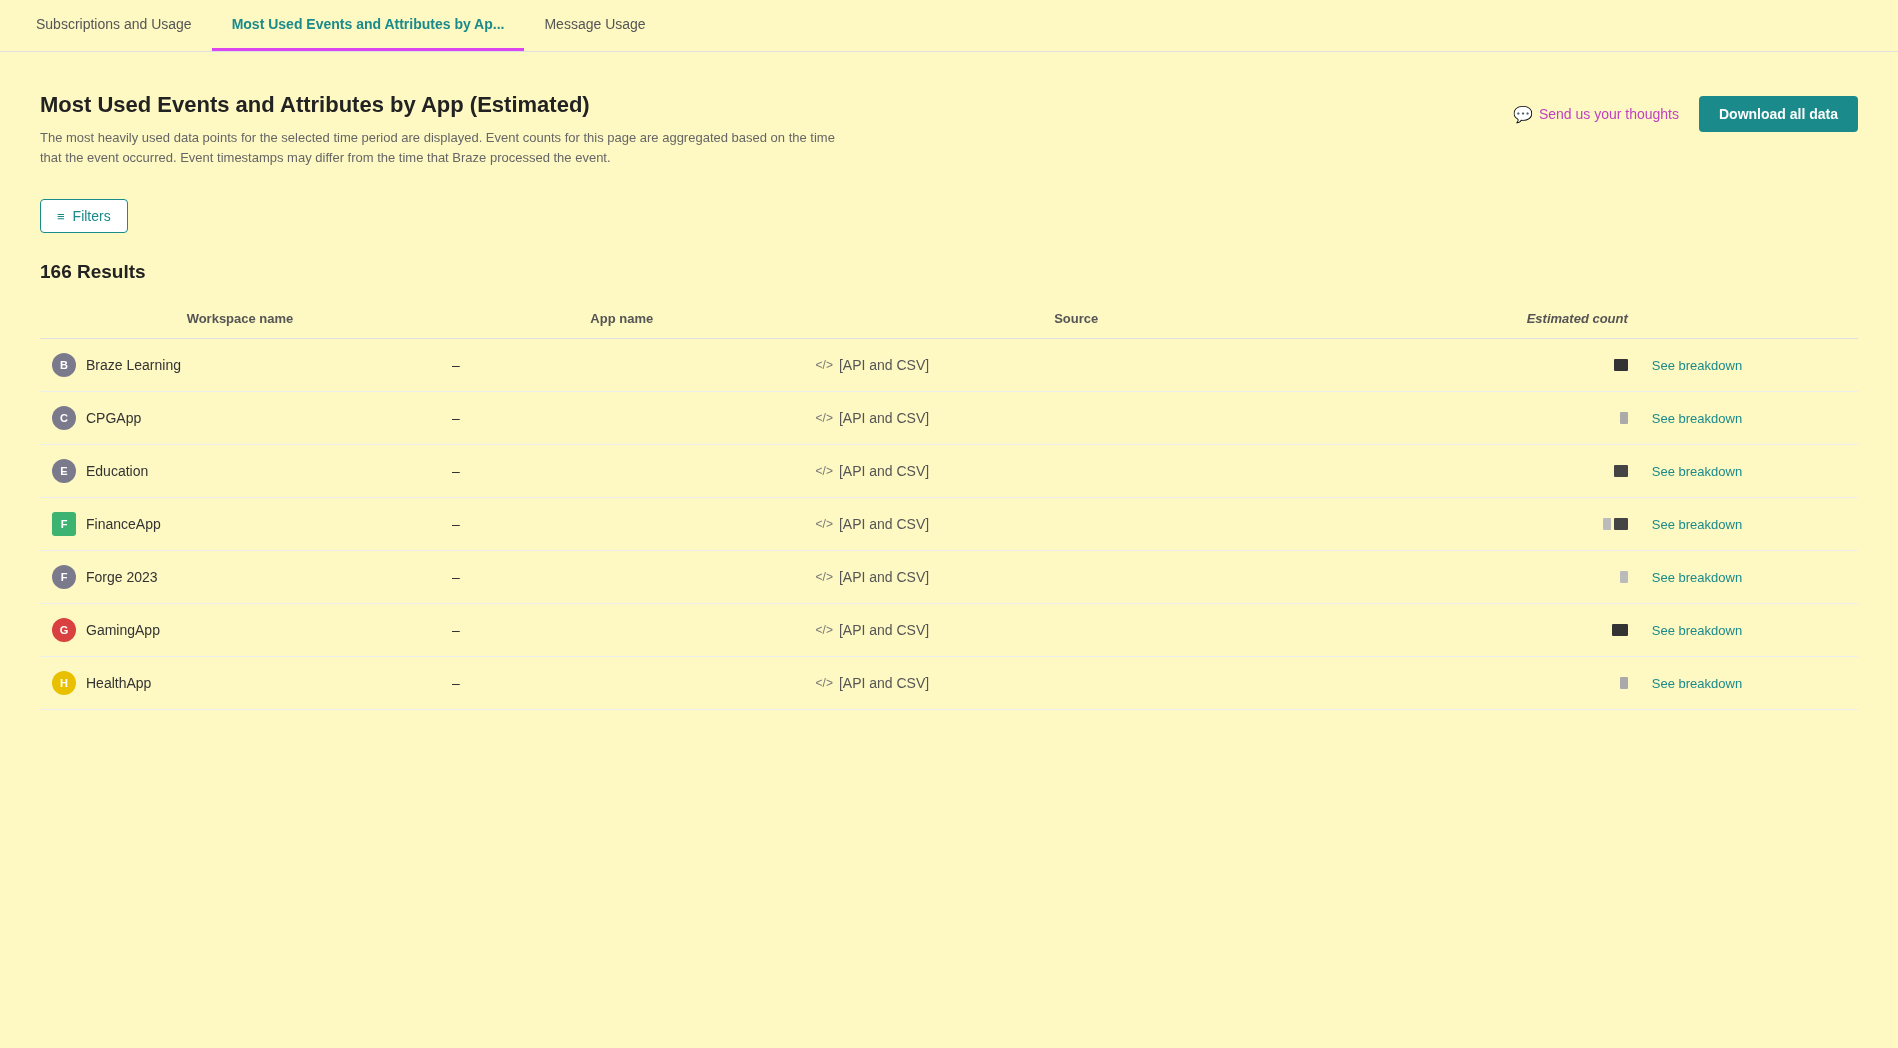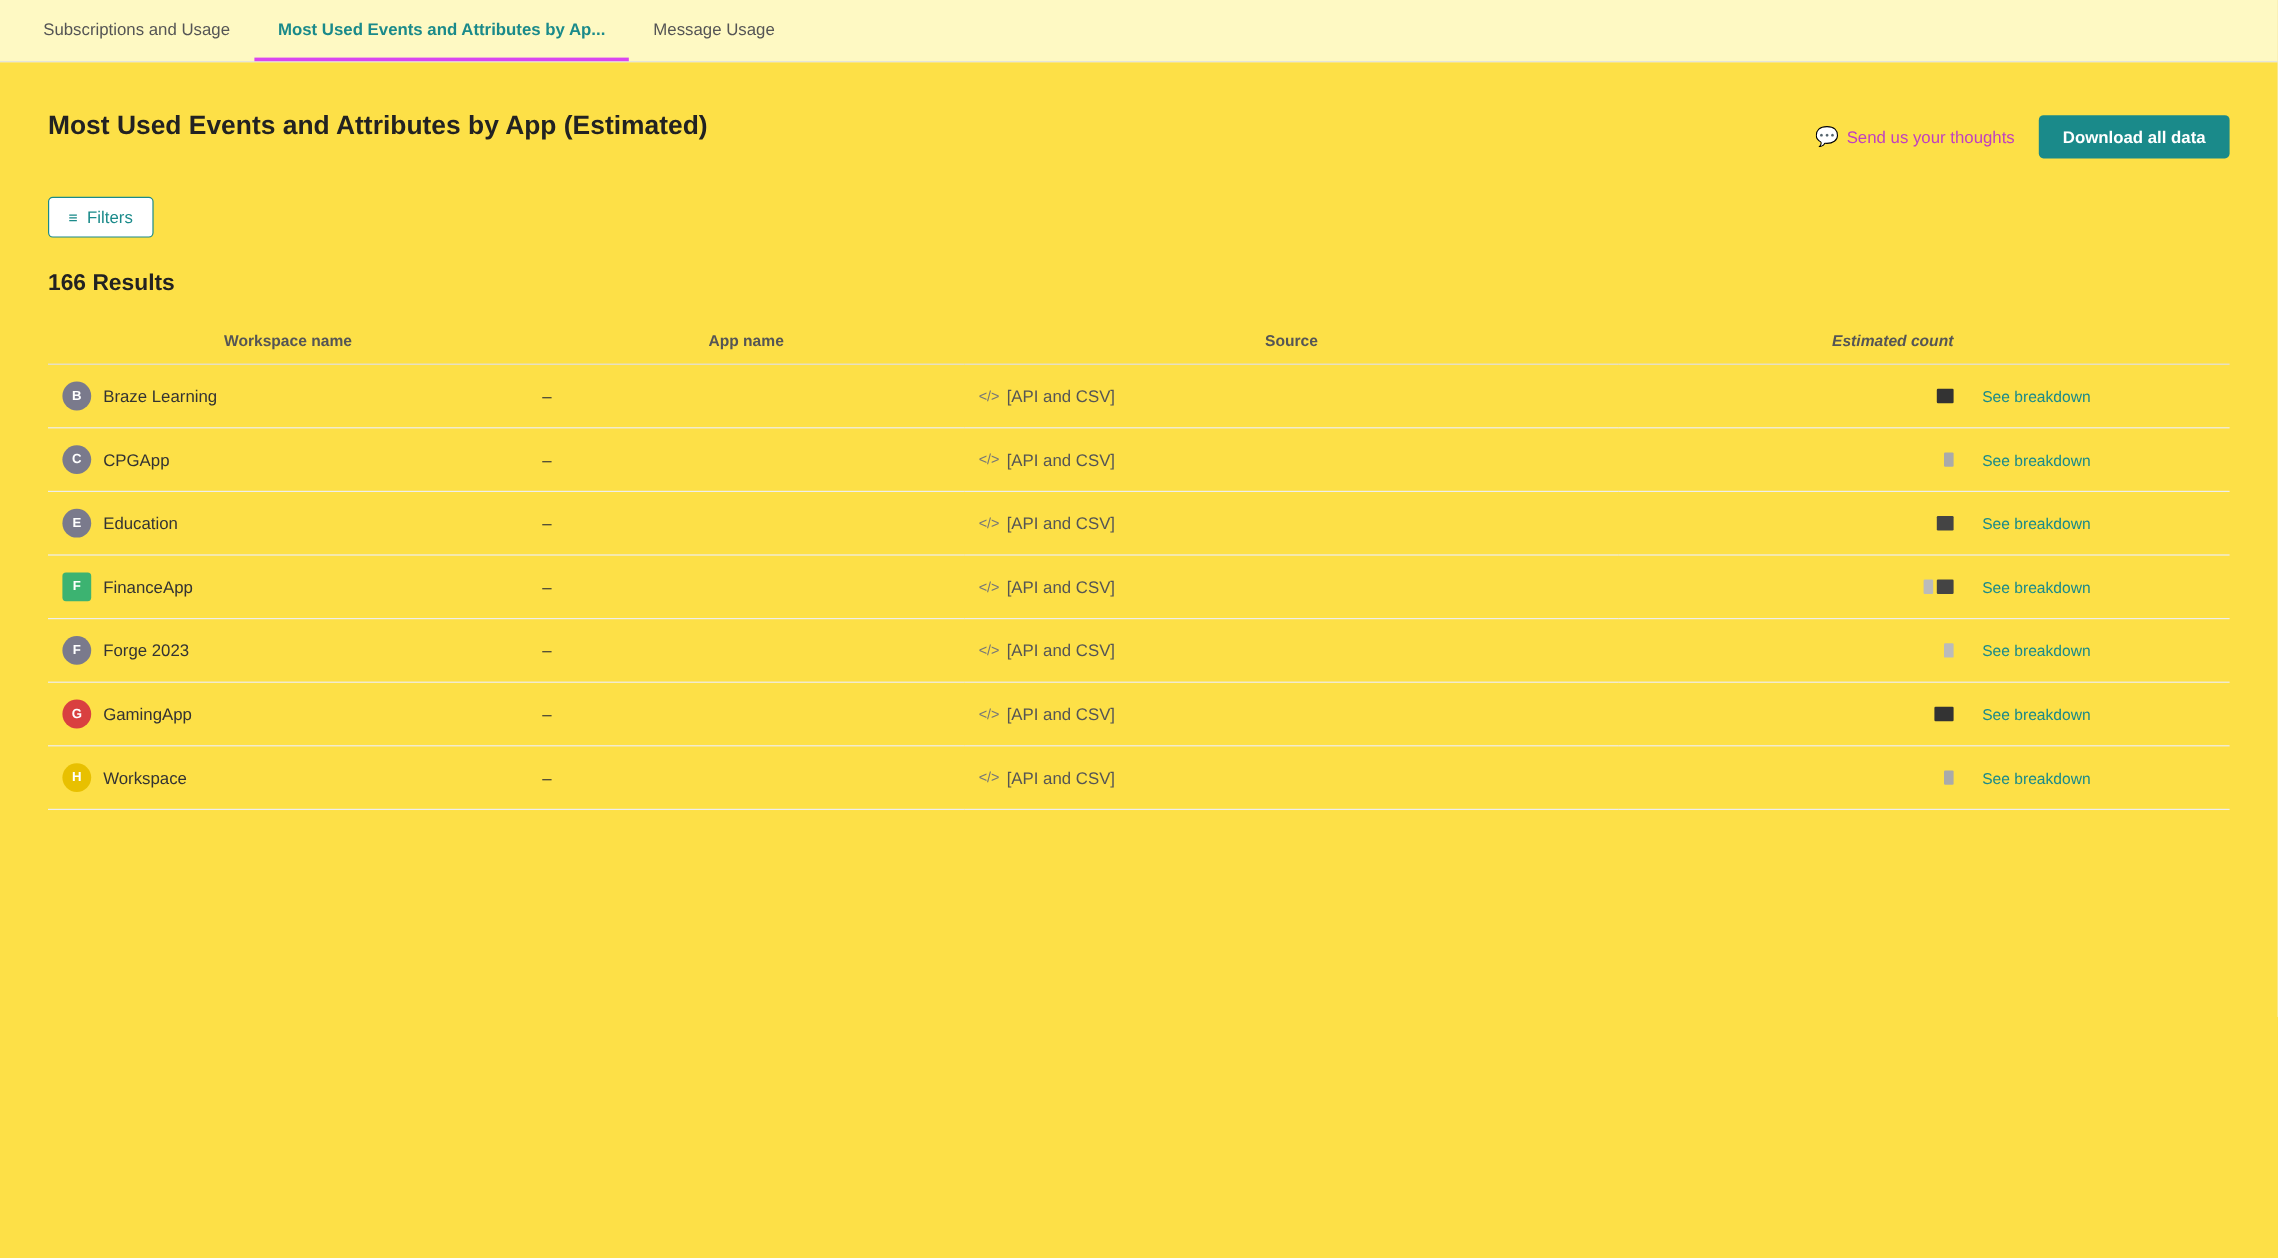--- a/index.html
+++ b/index.html
@@ -25,21 +25,21 @@
     }
     .tab-item.active {
       color: #1a8a8a;
       border-bottom: 3px solid #d946ef;
       font-weight: 700;
       text-align: center;
     }
 
     .main-content {
       padding: 40px 40px 0 40px;
-      background: #fde047;
+      background: #fef9c3;
       min-height: calc(100vh - 52px);
     }
 
     .page-header {
       display: flex;
       justify-content: space-between;
       align-items: flex-start;
       margin-bottom: 32px;
     }
     .page-title-block { max-width: 800px; }
@@ -193,20 +193,21 @@
   <div class="tab-item">Subscriptions and Usage</div>
   <div class="tab-item active">Most Used Events and Attributes by Ap...</div>
   <div class="tab-item">Message Usage</div>
 </div>
 
 <div class="main-content">
 
   <div class="page-header">
     <div class="page-title-block">
       <h1 class="page-title">Most Used Events and Attributes by App (Estimated)</h1>
+      <p class="page-desc">The most heavily used data points for the selected time period are displayed. Event counts for this page are aggregated based on the time that the event occurred. Event timestamps may differ from the time that Braze processed the event.</p>
     </div>
     <div class="header-actions">
       <button class="send-thoughts-btn">
         <span class="thoughts-icon">💬</span>
         <span>Send us your thoughts</span>
       </button>
       <button class="download-btn">Download all data</button>
     </div>
   </div>
 
@@ -380,21 +381,21 @@
             </div>
           </td>
           <td class="col-action"><button class="see-breakdown">See breakdown</button></td>
         </tr>
         <tr>
           <td class="col-workspace">
     <div class="workspace-cell">
       <div class="workspace-avatar" style="background:#e8c000; border-radius:50%; width:24px; height:24px; font-size:11px; font-weight:700; color:#fff; display:flex; align-items:center; justify-content:center; flex-shrink:0;">
         H
       </div>
-      <span>Workspace</span>
+      <span>HealthApp</span>
     </div>
   </td>
           <td class="col-app dash-cell">–</td>
           <td class="col-source">
     <div class="source-cell">
       <span class="code-icon">&lt;/&gt;</span>
       <span>[API and CSV]</span>
     </div>
   </td>
           <td class="col-count">

